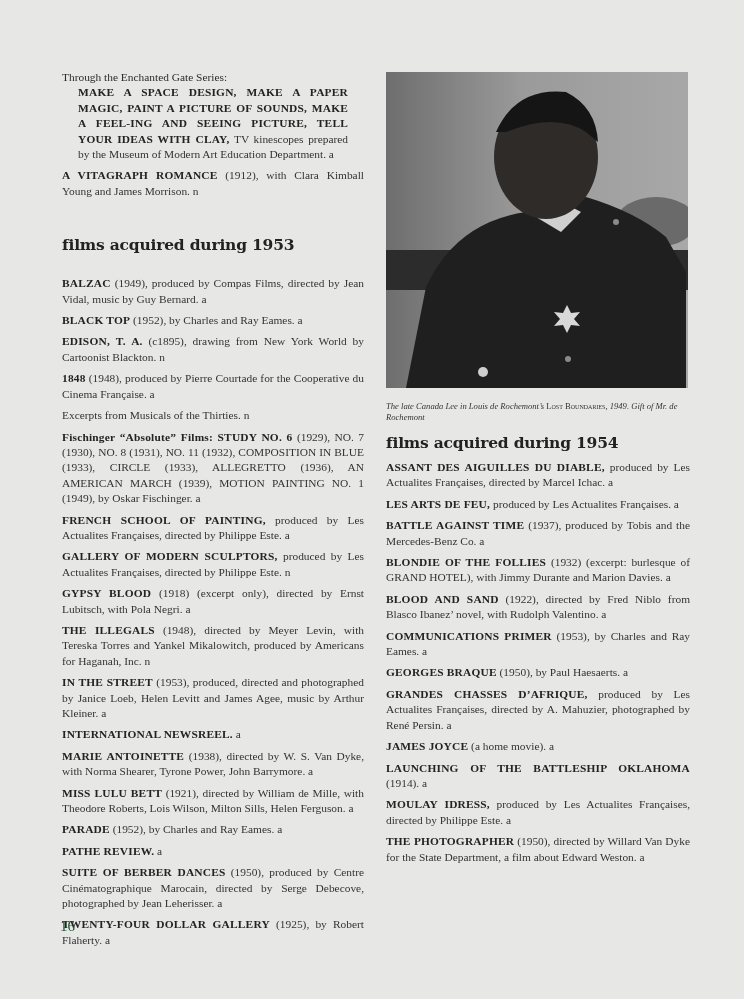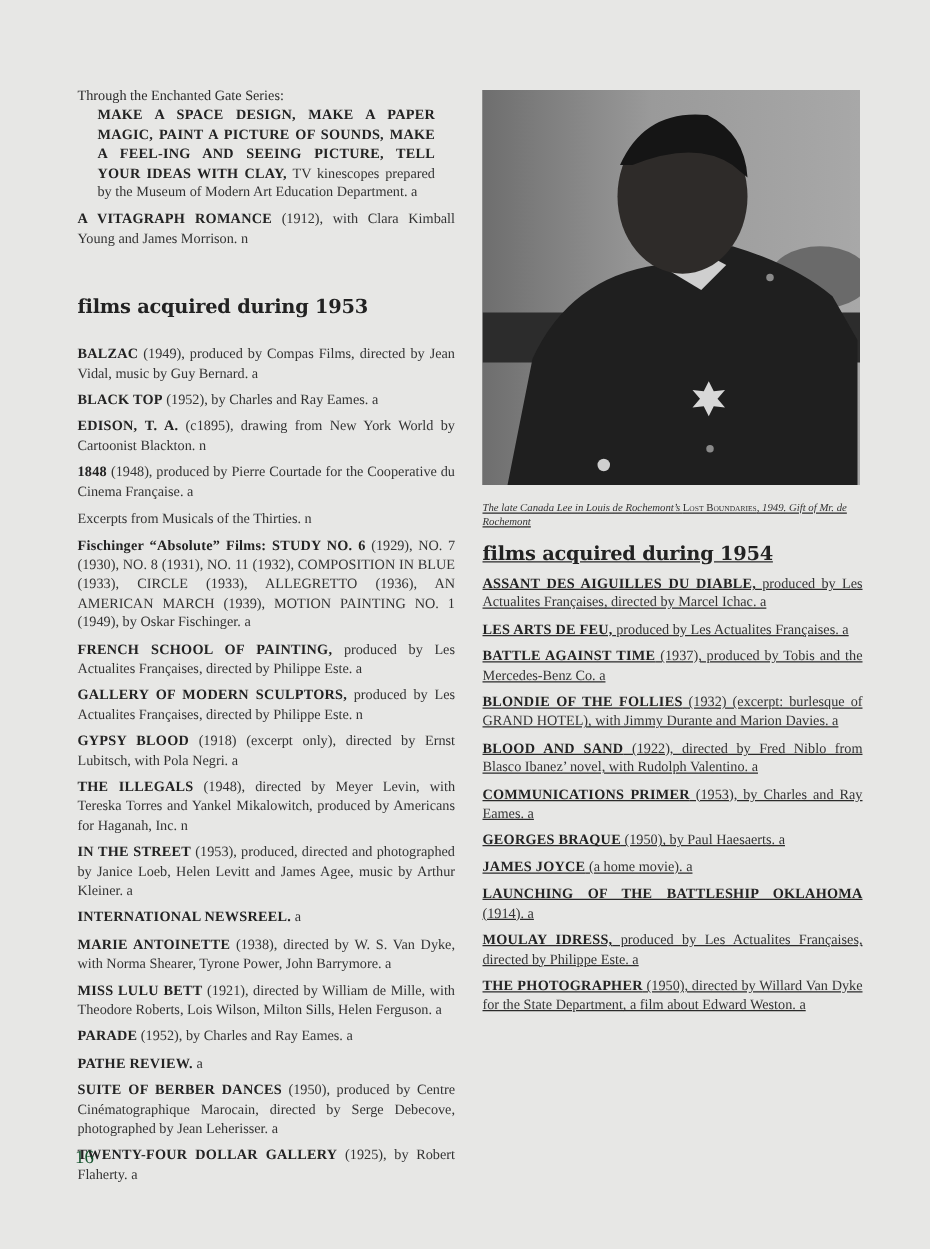--- a/index.html
+++ b/index.html
@@ -5,21 +5,21 @@
   html, body { margin: 0; padding: 0; }
   body {
     width: 744px; height: 999px; overflow: hidden;
     background: #e7e7e5;
     font-family: "DejaVu Serif", "Liberation Serif", serif;
     color: #2b2b2b;
     position: relative;
   }
   .page { position: absolute; inset: 0; }
   .col-left { position: absolute; left: 62px; top: 70px; width: 302px; }
-  .col-right { position: absolute; left: 386px; top: 72px; width: 304px; text-decoration: underline; }
+  .col-right { position: absolute; left: 386px; top: 72px; width: 304px; }
 
   .entry {
     font-family: "Liberation Serif", "DejaVu Serif", serif;
     font-size: 11.4px; line-height: 15.4px;
     text-align: justify; margin: 0 0 6px 0;
   }
   .entry .title { font-weight: bold; letter-spacing: 0.2px; color: #232323; }
   .entry .rest { color: #333; }
   .series-intro { font-family: "Liberation Serif", serif; font-size: 11.4px; line-height: 15.4px; margin: 0; }
   .series-block { padding-left: 16px; margin: 0 16px 6px 0; }
@@ -112,20 +112,21 @@
 
     <h2 class="heading h1954">films acquired during 1954</h2>
     <div>
         <p class="entry"><span class="title">ASSANT DES AIGUILLES DU DIABLE,</span><span class="rest"> produced by Les Actualites Françaises, directed by Marcel Ichac. a</span></p>
         <p class="entry"><span class="title">LES ARTS DE FEU,</span><span class="rest"> produced by Les Actualites Françaises. a</span></p>
         <p class="entry"><span class="title">BATTLE AGAINST TIME</span><span class="rest"> (1937), produced by Tobis and the Mercedes-Benz Co. a</span></p>
         <p class="entry"><span class="title">BLONDIE OF THE FOLLIES</span><span class="rest"> (1932) (excerpt: burlesque of GRAND HOTEL), with Jimmy Durante and Marion Davies. a</span></p>
         <p class="entry"><span class="title">BLOOD AND SAND</span><span class="rest"> (1922), directed by Fred Niblo from Blasco Ibanez’ novel, with Rudolph Valentino. a</span></p>
         <p class="entry"><span class="title">COMMUNICATIONS PRIMER</span><span class="rest"> (1953), by Charles and Ray Eames. a</span></p>
         <p class="entry"><span class="title">GEORGES BRAQUE</span><span class="rest"> (1950), by Paul Haesaerts. a</span></p>
+        <p class="entry"><span class="title">GRANDES CHASSES D’AFRIQUE,</span><span class="rest"> produced by Les Actualites Françaises, directed by A. Mahuzier, photographed by René Persin. a</span></p>
         <p class="entry"><span class="title">JAMES JOYCE</span><span class="rest"> (a home movie). a</span></p>
         <p class="entry"><span class="title">LAUNCHING OF THE BATTLESHIP OKLAHOMA</span><span class="rest"> (1914). a</span></p>
         <p class="entry"><span class="title">MOULAY IDRESS,</span><span class="rest"> produced by Les Actualites Françaises, directed by Philippe Este. a</span></p>
         <p class="entry"><span class="title">THE PHOTOGRAPHER</span><span class="rest"> (1950), directed by Willard Van Dyke for the State Department, a film about Edward Weston. a</span></p>
       </div>
   </div>
 
   <div class="page-number">16</div>
 </div>
 

